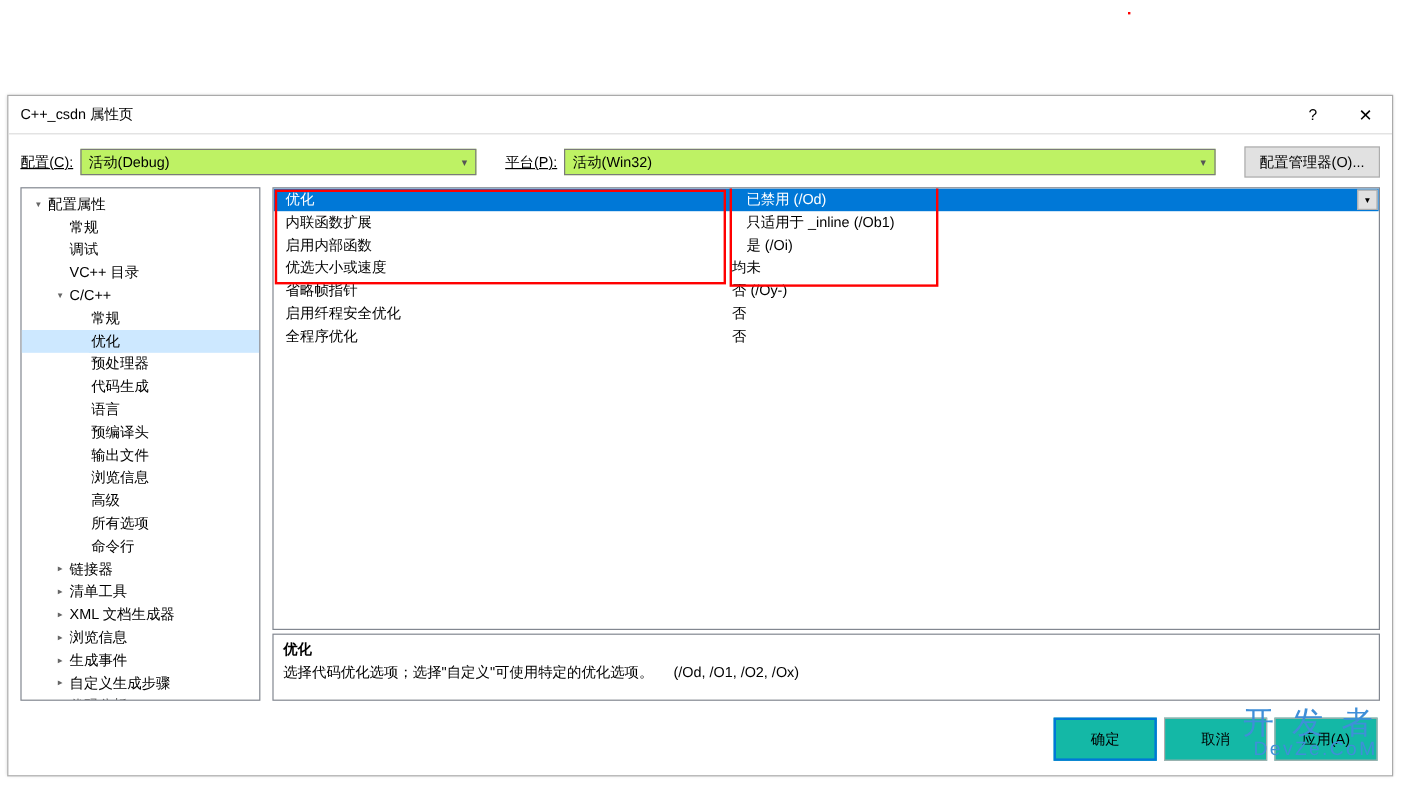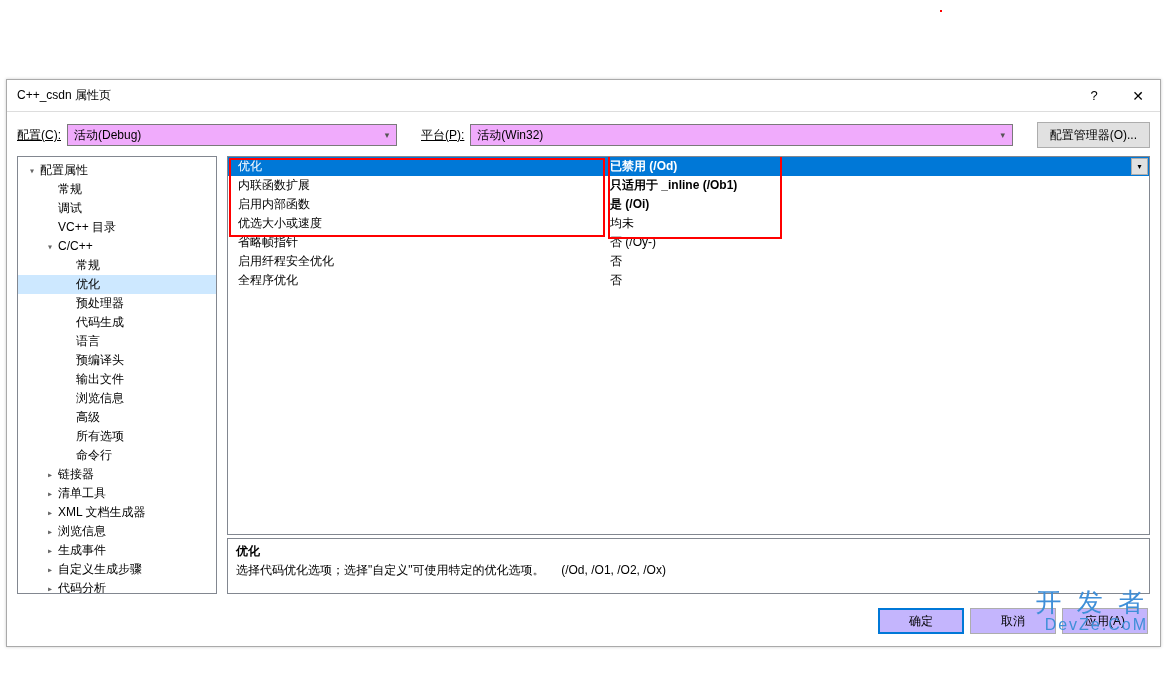--- a/index.html
+++ b/index.html
@@ -15,21 +15,21 @@
     border-bottom: 1px solid #ddd;
   }
   .titlebar .title { flex: 1; }
   .tb-btn { width: 44px; height: 32px; display:flex; align-items:center; justify-content:center; font-size: 14px;}
   .tb-btn.q { font-size: 13px; }
   .config-row {
     display:flex; align-items:center; padding: 10px 10px 8px 10px; gap:6px;
   }
   .config-row label { white-space: nowrap; text-decoration: underline; }
   .dropdown {
-    height: 22px; border: 1px solid #7a7a7a; background: #f0abfc; display:flex;
+    height: 22px; border: 1px solid #7a7a7a; background: #bef264; display:flex;
     align-items:center; padding: 0 6px; position: relative;
   }
   .dropdown .dd-arrow {
     position:absolute; right:0; top:0; width:18px; height:100%;
     display:flex; align-items:center; justify-content:center; font-size:9px; color:#555;
   }
   .dd-config { flex: 1; max-width: 330px; }
   .dd-platform { flex: 1; max-width: 570px; }
   .btn-mgr {
     height: 24px; border: 1px solid #adadad; background:#e1e1e1;
@@ -63,29 +63,29 @@
     border:1px solid #adadad; background:#e1e1e1; display:flex;
     align-items:center; justify-content:center; font-size:8px;}
   .hl-left {
     position:absolute; border:2px solid red; left:1px; top:1px;
     width:376px; height:79px; pointer-events:none;
   }
   .hl-right {
     position:absolute; border:2px solid red; left:380px; top:-20px;
     width:174px; height:102px; pointer-events:none;
   }
-  .bold { font-weight: bold; }
+  .bold { font-weight: normal; margin-left: 12px; }
   .desc-pane {
     border:1px solid #828790; background:#fff; height:56px; padding:4px 8px;
   }
   .desc-title { font-weight:bold; margin-bottom:2px; }
   .desc-text { color:#000; }
   .footer { display:flex; justify-content:flex-end; padding: 8px 12px 12px 12px; gap:6px; }
   .foot-btn {
-    width:86px; height:26px; border:1px solid #adadad; background:#c4b5fd;
+    width:86px; height:36px; border:1px solid #adadad; background:#14b8a6;
     display:flex; align-items:center; justify-content:center;
   }
   .foot-btn.primary { border:2px solid #0078d7; }
   .watermark {
     position:absolute; right:12px; bottom:26px; font-size:26px;
     color:#3f8fd8; font-weight:300; letter-spacing:4px; pointer-events:none;
     font-family: "SimHei", sans-serif;
     margin-top: 32px;
   }
   .wm-sub { position:absolute; right:12px; bottom:12px; font-size:16px; color:#3f8fd8;

